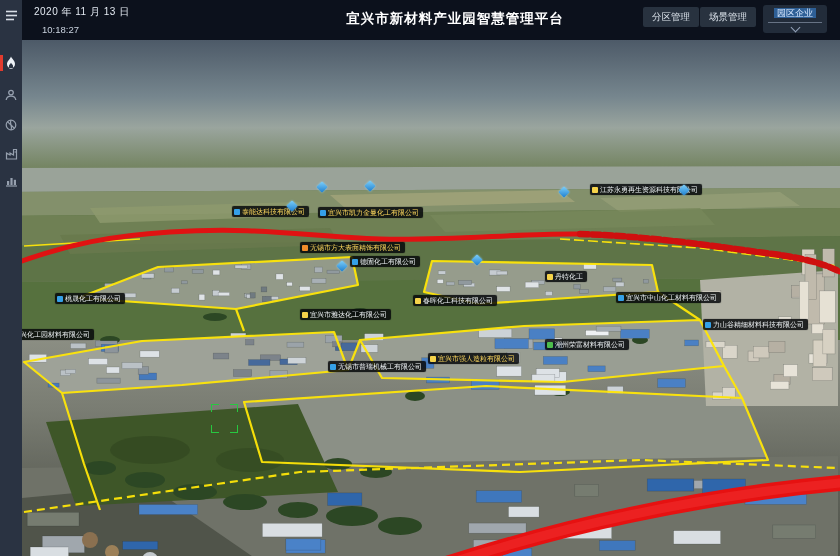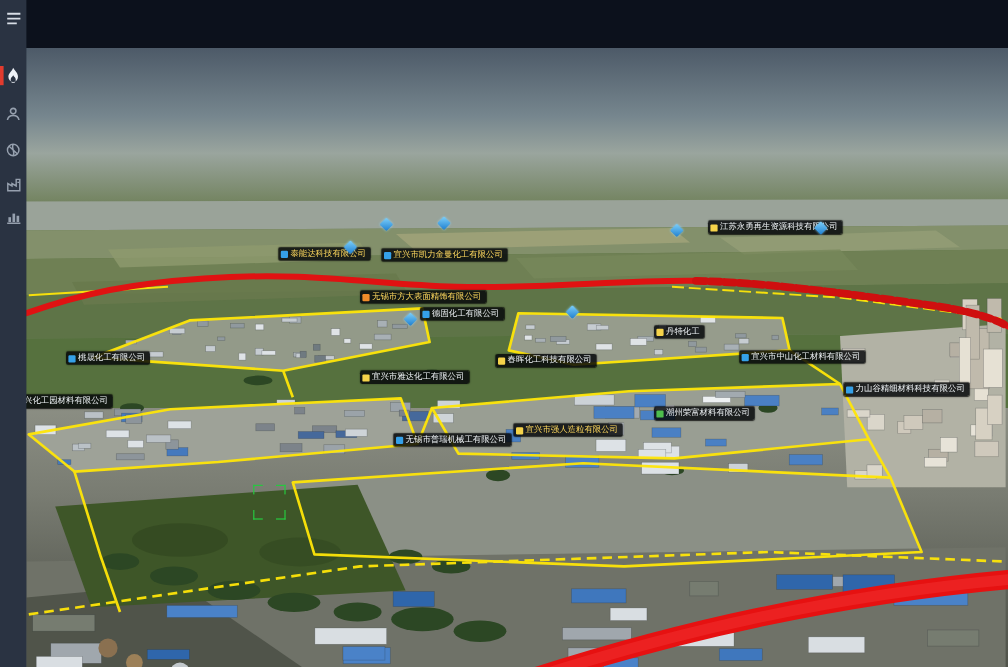--- a/index.html
+++ b/index.html
@@ -363,20 +363,32 @@
       </div>
       <span class="bmarker" style="left: 318px; top: 183px;"></span>
       <span class="bmarker" style="left: 366px; top: 182px;"></span>
       <span class="bmarker" style="left: 288px; top: 202px;"></span>
       <span class="bmarker" style="left: 338px; top: 262px;"></span>
       <span class="bmarker" style="left: 473px; top: 256px;"></span>
       <span class="bmarker" style="left: 560px; top: 188px;"></span>
       <span class="bmarker" style="left: 680px; top: 186px;"></span>
     </div>
 
+  <div id="header">
+    <span class="hdate">2020 年 11 月 13 日</span>
+    <span class="htime">10:18:27</span>
+    <span class="htitle">宜兴市新材料产业园智慧管理平台</span>
+    <span class="hbtn" id="btn-zone">分区管理</span>
+    <span class="hbtn" id="btn-scene">场景管理</span>
+    <div id="dropdown">
+      <span class="ddtext"><span>园区企业</span></span>
+      <div class="ddline"></div>
+      <div class="chev"></div>
+    </div>
+  </div>
 
   <div id="sidebar">
     <span class="sicon" style="top:6px">
       <svg width="13" height="11" viewBox="0 0 13 11">
           <g stroke="#d8dee6" stroke-width="1.6">
             <line x1="1" y1="1.5" x2="12" y2="1.5"></line>
             <line x1="1" y1="5.5" x2="12" y2="5.5"></line>
             <line x1="1" y1="9.5" x2="9" y2="9.5"></line>
           </g>
         </svg>

